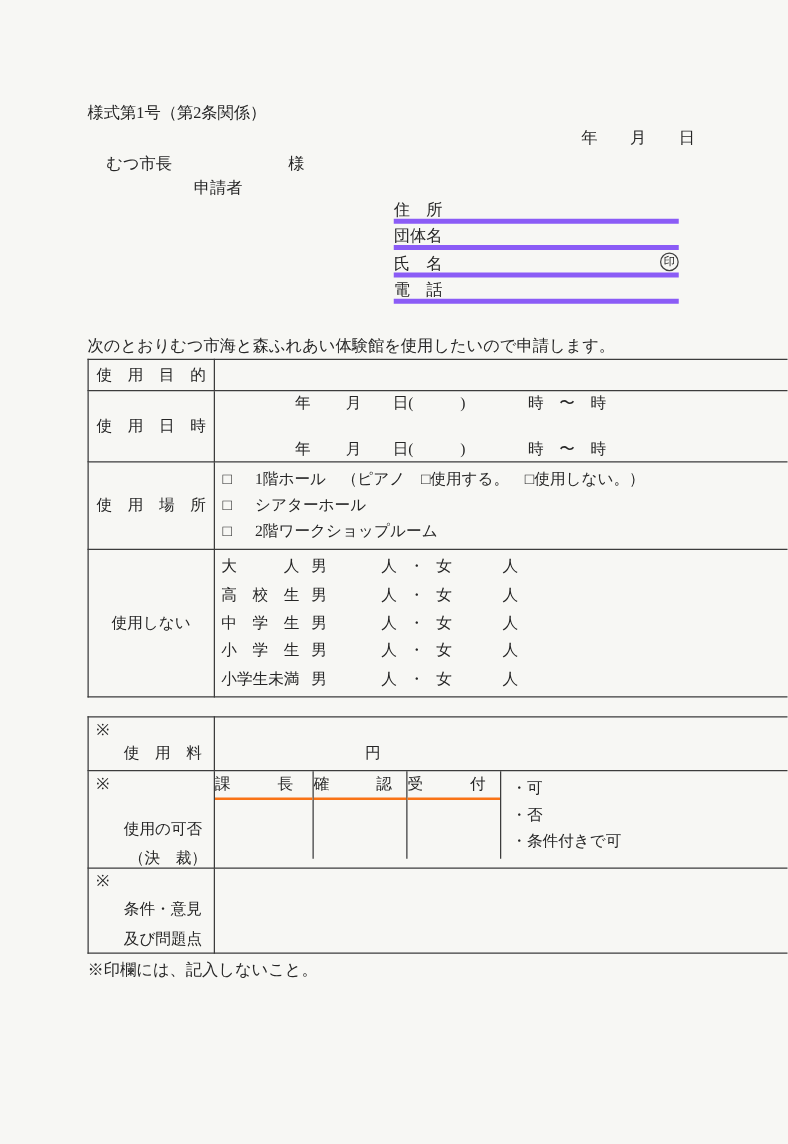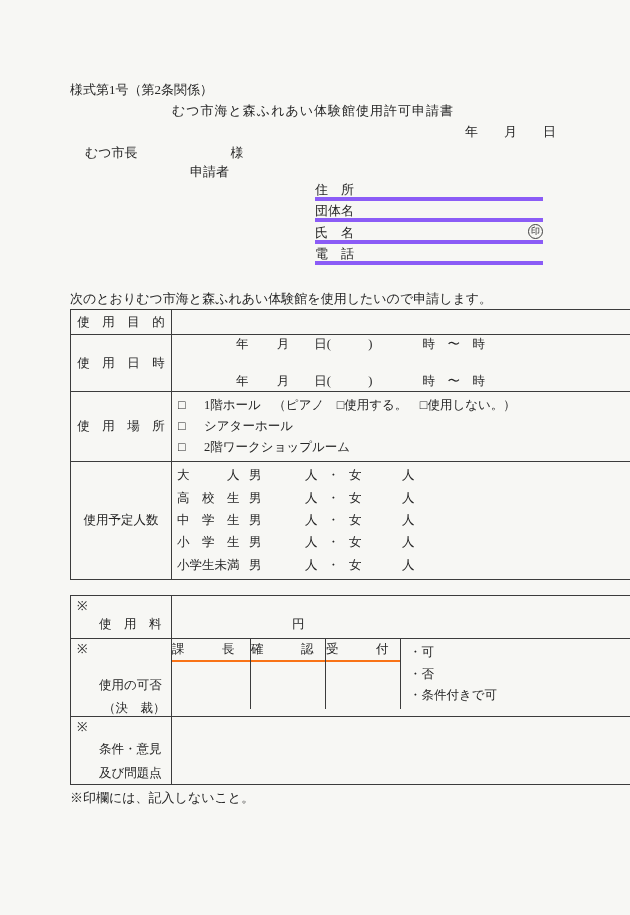--- a/index.html
+++ b/index.html
@@ -8,21 +8,21 @@
     position:relative;width:630px;height:915px;box-sizing:border-box;
     font-family:"Liberation Serif","DejaVu Serif",serif;
     color:#262626;font-size:13px;overflow:hidden;
   }
   .content{box-sizing:border-box;padding:82px 74px 0 70px;}
   .form-number{margin-left:0;line-height:15px;}
   .title{text-align:center;margin-top:6px;line-height:16px;letter-spacing:1px;}
   .date-line{text-align:right;margin-top:5px;line-height:16px;}
   .addressee-line{margin-left:15px;margin-top:4px;line-height:17px;}
   .addr-suffix{margin-left:93px;}
-  .applicant-label{margin-left:120px;margin-top:3px;line-height:15px;}
+  .applicant-label{margin-left:85px;margin-top:3px;line-height:15px;}
   .fields{margin-left:245px;width:228px;}
   .field-row{height:17.5px;border-bottom:4px solid #8b5cf6;display:flex;justify-content:space-between;align-items:flex-end;line-height:15px;}
   .seal{width:15px;height:15px;box-sizing:border-box;border:1px solid #3f3f3f;border-radius:50%;display:flex;align-items:center;justify-content:center;font-size:9px;line-height:9px;margin-bottom:1px;}
   .intro{margin-top:26px;line-height:16px;}
   table{border-collapse:collapse;width:582px;table-layout:fixed;margin-top:2px;}
   .t2{margin-top:15px;}
   td,th{border:1px solid #3c3c3c;padding:0;font-weight:normal;font-size:12.5px;vertical-align:middle;text-align:left;}
   col.c-label{width:101px;}
   th.center{text-align:center;}
   .r-purpose th,.r-purpose td{height:24px;}
@@ -65,21 +65,20 @@
   .option-line{line-height:15px;}
   .footnote{margin-top:5px;line-height:16px;}
 </style>
 </head>
 <body>
 
 <div class="page">
   <div class="content">
 
     <div class="form-number">様式第1号（第2条関係）</div>
-    <div class="title">むつ市海と森ふれあい体験館使用許可申請書</div>
     <div class="date-line">年　　月　　日</div>
 
     <div class="addressee-line">
       <span>むつ市長</span><span class="addr-suffix">様</span>
     </div>
 
     <div class="applicant-label">申請者</div>
 
     <div class="fields">
       <div class="field-row">
@@ -133,21 +132,21 @@
               <span>シアターホール</span>
             </div>
             <div class="place-line">
               <span class="cb">□</span>
               <span>2階ワークショップルーム</span>
             </div>
           </div>
         </td>
       </tr>
       <tr class="r-people">
-        <th class="center">使用予定人数</th>
+        <th class="center">使用しない</th>
         <td>
           <div class="people-lines">
             <div class="people-row">
               <span class="cat">大　　　人</span>
               <span class="g1">男</span>
               <span class="u1">人</span>
               <span class="dot">・</span>
               <span class="g2">女</span>
               <span class="u2">人</span>
             </div>

